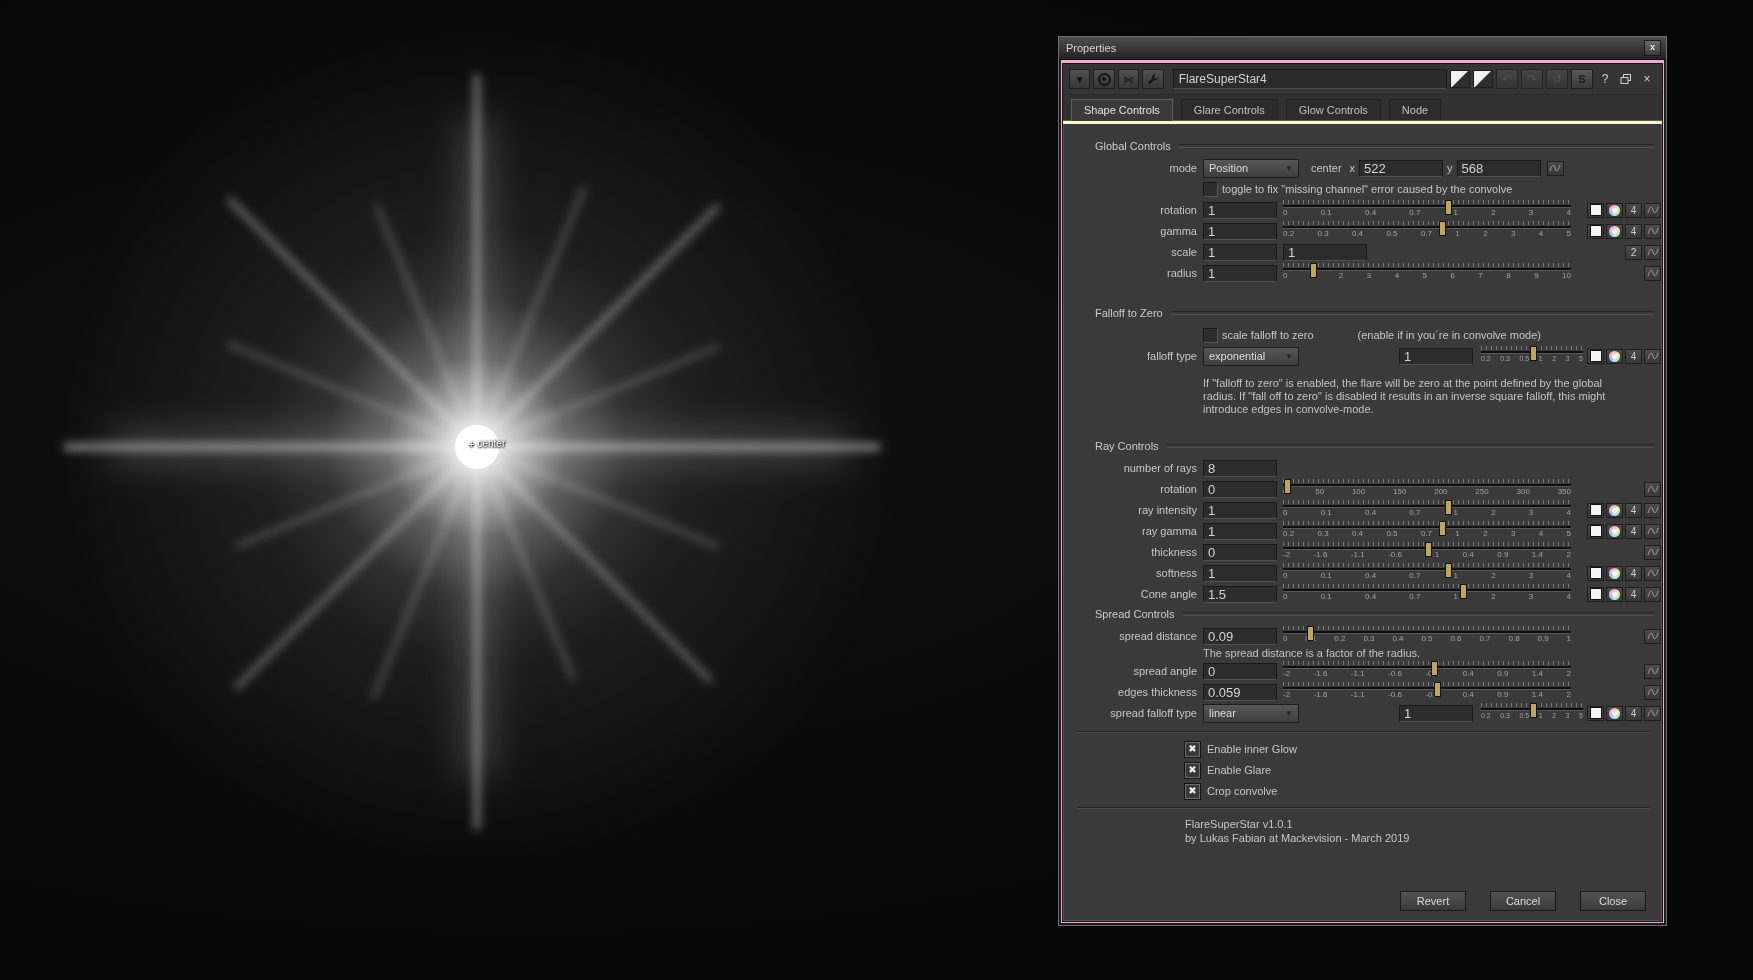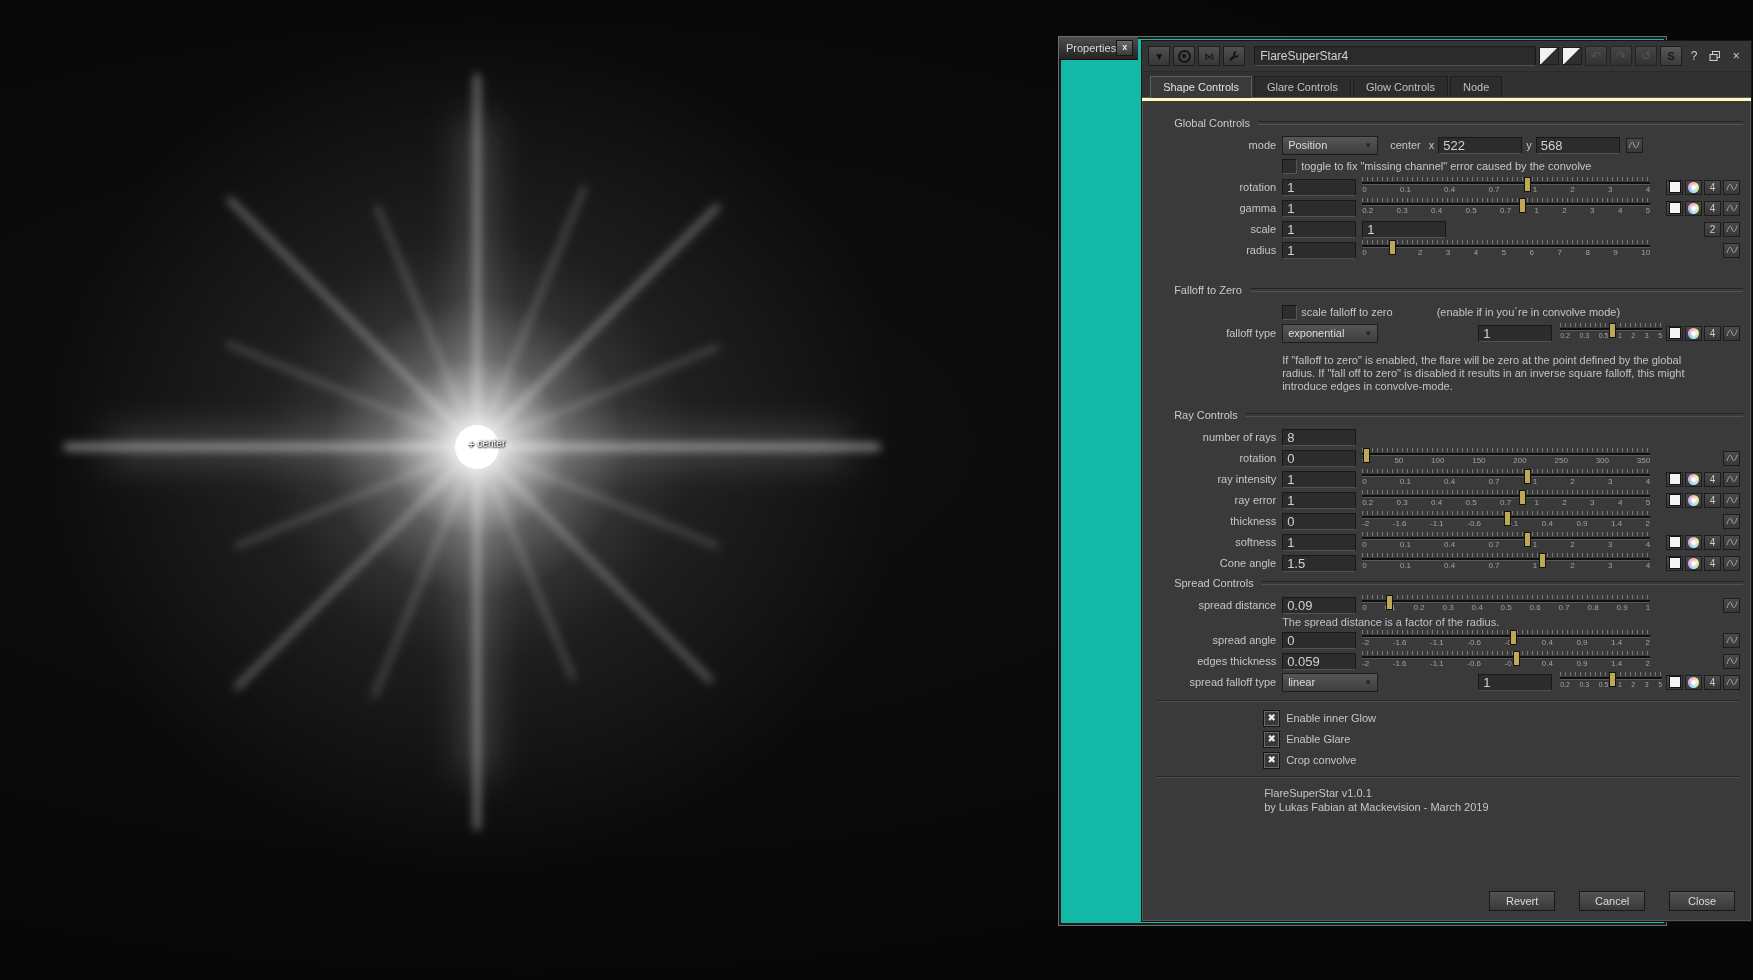--- a/index.html
+++ b/index.html
@@ -5,22 +5,22 @@
   html,body{margin:0;padding:0;}
   body{width:1753px;height:980px;position:relative;overflow:hidden;background:#0a0a0a;
        font-family:"Liberation Sans",sans-serif;font-size:11px;color:#c6c6c6;-webkit-font-smoothing:antialiased;}
   
   .viewport{position:absolute;inset:0;background:radial-gradient(ellipse at 30% 45%, #101010 0%, #070707 70%);}
   .flare{position:absolute;left:0;top:0;}
   .center-marker{position:absolute;left:468px;top:438px;color:#fff;font-size:10px;
       text-shadow:0 1px 2px #000,1px 0 2px #000;display:flex;align-items:center;gap:3px;}
   .center-cross{font-size:11px;line-height:10px;color:#fff;}
   
-  .panel{position:absolute;left:1058px;top:36px;width:607px;height:888px;background:#14b8a6;
-      border:1px solid #6e6e6e;outline:1px solid #060606;box-shadow:0 0 0 2px #1c1c1c inset;display:flex;}
+  .panel{position:absolute;left:1058px;top:36px;width:607px;height:888px;background:#f9a8d4;
+      border:1px solid #6e6e6e;outline:1px solid #060606;box-shadow:0 0 0 2px #1c1c1c inset;display:flex;flex-direction:column;}
   .titlebar{height:22px;background:linear-gradient(#4e4e4e,#232323);display:flex;align-items:center;
       padding:0 5px;color:#d6d6d6;border-bottom:1px solid #0c0c0c;flex:0 0 auto;}
   .titlebar .ttl{margin-left:2px;}
   .tclose{margin-left:auto;width:15px;height:14px;background:linear-gradient(#6a6a6a,#3c3c3c);
       border:1px solid #161616;color:#e8e8e8;font-size:9px;font-weight:bold;line-height:12px;text-align:center;cursor:default;}
   .inner{flex:1;margin:3px;border:1px solid #161616;box-shadow:0 0 0 1px #555 inset;background:#3a3a3a;
       display:flex;flex-direction:column;position:relative;}
   
   .nodehdr{height:30px;background:#343434;display:flex;align-items:center;padding:0 6px;gap:3px;border-bottom:1px solid #2a2a2a;flex:0 0 auto;}
   .hbtn{width:22px;height:20px;background:linear-gradient(#505050,#373737);border:1px solid #1d1d1d;
@@ -31,21 +31,21 @@
       color:#d2d2d2;font-size:12px;padding:0 5px;margin-left:6px;}
   .hdr-right{margin-left:auto;display:flex;align-items:center;gap:3px;}
   .diag{width:18px;height:16px;border:1px solid #1d1d1d;background:linear-gradient(135deg,#f2f2f2 49%,#2e2e2e 51%);}
   .ghost{color:#555;font-size:12px;background:linear-gradient(#454545,#333);border:1px solid #242424;width:20px;height:18px;
       display:flex;align-items:center;justify-content:center;}
   .sbtn{font-weight:bold;color:#1a1a1a;background:linear-gradient(#585858,#3a3a3a);border:1px solid #1d1d1d;width:20px;height:18px;
       display:flex;align-items:center;justify-content:center;font-size:11px;}
   .plain{background:none;border:none;color:#cfcfcf;font-size:12px;width:18px;height:18px;display:flex;align-items:center;justify-content:center;padding:0;}
   
   .tabbar{display:flex;align-items:flex-end;background:#313131;padding:4px 8px 0 8px;border-bottom:1px solid #5a5a5a;flex:0 0 auto;}
-  .tab{padding:4px 12px 4px 12px;color:#c0c0c0;background:#2c2c2c;border:1px solid #1f1f1f;border-bottom:none;margin-right:2px;font-size:11px;}
+  .tab{padding:4px 12px 4px 12px;color:#c0c0c0;background:#2c2c2c;border:1px solid #1f1f1f;border-bottom:none;margin-right:8px;font-size:11px;}
   .tab.active{background:#3a3a3a;color:#e2e2e2;border-color:#5f5f5f;margin-bottom:-1px;padding-bottom:5px;}
   
   .content{flex:1;padding:10px 8px 0 10px;position:relative;border-top:3px solid #fef9c3;}
   .grouphead{display:flex;align-items:center;color:#cacaca;margin:6px 0 6px 22px;}
   .grouphead .gline{flex:1;height:2px;margin-left:8px;border-top:1px solid #242424;border-bottom:1px solid #525252;}
   .row{display:flex;align-items:center;height:20px;margin:1px 0;width:588px;}
   .rlabel{width:124px;text-align:right;padding-right:6px;color:#c6c6c6;flex:0 0 auto;white-space:nowrap;}
   .tfield{width:64px;height:15px;background:#2c2c2c;border:1px solid #191919;border-bottom-color:#515151;
       color:#d2d2d2;font-size:13px;padding:0 4px;flex:0 0 auto;}
   .tfield.wide{width:74px;}
@@ -370,21 +370,21 @@
           <button class="sw">
               <svg width="12" height="10" viewBox="0 0 12 10">
                 <path d="M1 8 C3 1,5 1,6 5 C7 9,9 9,11 2" stroke="#a8a8a8" fill="none"></path>
               </svg>
             </button>
         </div>
       </div>
 
       <p class="note">If "falloff to zero" is enabled, the flare will be zero at the point defined by the global radius. If "fall off to zero" is disabled it results in an inverse square falloff, this might introduce edges in convolve-mode.</p>
 
-      <div class="grouphead" style="margin-top:16px">
+      <div class="grouphead" style="margin-top:24px">
         <span>Ray Controls</span>
           <span class="gline"></span>
       </div>
 
       <div class="row">
         <span class="rlabel">number of rays</span>
         <input class="tfield" value="8" style="">
       </div>
 
       <div class="row">
@@ -442,21 +442,21 @@
           <button class="sw">4</button>
           <button class="sw">
               <svg width="12" height="10" viewBox="0 0 12 10">
                 <path d="M1 8 C3 1,5 1,6 5 C7 9,9 9,11 2" stroke="#a8a8a8" fill="none"></path>
               </svg>
             </button>
         </div>
       </div>
 
       <div class="row">
-        <span class="rlabel">ray error</span>
+        <span class="rlabel">ray gamma</span>
         <input class="tfield" value="1" style="">
         <div class="slider">
           <div class="minor"></div>
             <div class="track"></div>
           <div class="handle" style="left: 55%;"></div>
           <div class="tlabels">
               <span>0.2</span>
               <span>0.3</span>
               <span>0.4</span>
               <span>0.5</span>

